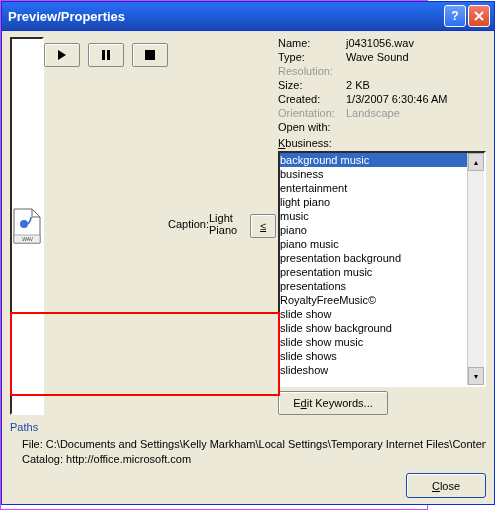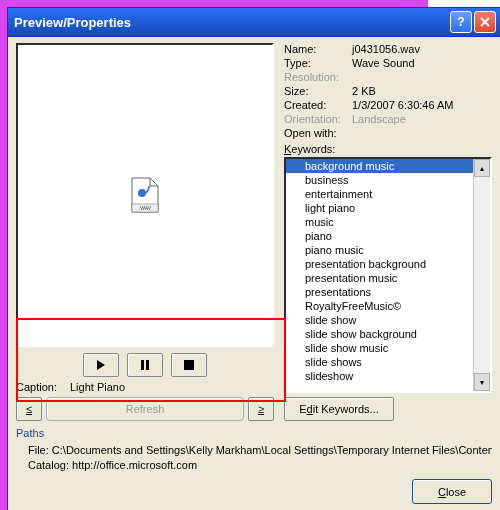--- a/index.html
+++ b/index.html
@@ -1,45 +1,45 @@
 <!DOCTYPE html>
 <html><head>
 <meta charset="utf-8">
 <style>
 html,body{margin:0;padding:0;font-family:Tahoma,Arial,sans-serif;font-size:11px;color:#000;background:#fff}
-.frame{width:428px;height:510px;box-sizing:border-box;border:7px solid #d946ef;position:relative}
+.frame{width:428px;height:510px;box-sizing:border-box;border:1px solid #d946ef;position:relative}
 .window{width:494px;height:504px;border:1px solid #0831d9;background:#ece9d8;box-sizing:border-box;display:flex;flex-direction:column;position:relative}
 .titlebar{height:28px;background:linear-gradient(to bottom,#2a6ef3 0%,#1d5cd9 50%,#1947b0 100%);display:flex;align-items:center;padding:0 4px 0 6px;color:#fff;border-bottom:1px solid #0831d9}
 .title-text{flex:1;font-weight:bold;font-size:13px}
 .titlebtn{width:20px;height:20px;margin-left:2px;border:1px solid #fff;border-radius:3px;display:flex;align-items:center;justify-content:center;font-size:12px;font-weight:bold;color:#fff}
 .help-btn{background:linear-gradient(#6b9ff7,#2a6ef3)}
 .close-btn{background:linear-gradient(#f37a6b,#d94b2a)}
 .body{flex:1;padding:6px 8px 4px 8px;display:flex;flex-direction:column;overflow:hidden}
 .top{display:flex;gap:10px;flex:1;min-height:0}
-.left{width:258px;display:flex;flex-direction:column}
+.left{width:258px;display:flex;flex-direction:row}
 .preview-box{flex:1;background:#fff;border:2px inset #fff;border-top-color:#7f7f7f;border-left-color:#7f7f7f;display:flex;align-items:center;justify-content:center}
 .wav-icon{display:flex;flex-direction:column;align-items:center}
 .wav-svg{width:30px;height:36px}
 .controls{display:flex;justify-content:center;gap:8px;margin:6px 0 4px 0}
 .ctrl-btn{width:34px;height:22px;background:#ece9d8;border:1px solid #888;border-radius:2px;display:flex;align-items:center;justify-content:center;box-shadow:inset 1px 1px 0 #fff}
 .cap-row{display:flex;align-items:center;margin-bottom:4px}
 .cap-row .lbl{width:54px}
 .nav-row{display:flex;align-items:center;gap:0}
 .nav-btn{width:24px;height:22px;background:#ece9d8;border:1px solid #888;border-radius:2px;display:flex;align-items:center;justify-content:center;box-shadow:inset 1px 1px 0 #fff;text-decoration:underline}
 .refresh-btn{flex:1;height:22px;background:#ece9d8;border:1px solid #aaa;border-radius:4px;margin:0 4px;color:#999;display:flex;align-items:center;justify-content:center;box-shadow:inset 1px 1px 0 #fff}
 .right{flex:1;display:flex;flex-direction:column;min-width:0}
 .prop-grid{display:grid;grid-template-columns:68px 1fr;row-gap:2px;margin-bottom:4px}
 .prop-grid .k{color:#000}
 .prop-grid .k.dis{color:#999}
 .prop-grid .v{color:#000}
 .prop-grid .v.dis{color:#999}
 .kw-lbl{text-decoration:underline}
 .kw-box{flex:1;border:2px inset #fff;border-top-color:#7f7f7f;border-left-color:#7f7f7f;background:#fff;overflow:hidden;position:relative;margin:2px 0 4px 0;display:flex}
 .kw-list{flex:1;overflow:hidden;padding:0;margin:0;list-style:none}
-.kw-list li{padding:0 19px;height:14px;line-height:14px;white-space:nowrap}
+.kw-list li{padding:0 0;height:14px;line-height:14px;white-space:nowrap}
 .kw-list li.sel{background:#316ac5;color:#fff}
 .kw-scroll{width:16px;background:#eee;border-left:1px solid #ccc;display:flex;flex-direction:column}
 .sb-arrow{height:16px;background:#dcdcdc;border:1px solid #b0b0b0;display:flex;align-items:center;justify-content:center;font-size:8px}
 .sb-track{flex:1;background:#efefef}
 .ek-btn{width:108px;height:22px;background:#ece9d8;border:1px solid #888;border-radius:2px;display:flex;align-items:center;justify-content:center;box-shadow:inset 1px 1px 0 #fff}
 .ek-btn span{display:inline}
 .ek-u{text-decoration:underline}
 .paths{color:#1947b0;margin-top:6px}
 .path-lines{color:#000;margin:4px 0 4px 12px;line-height:15px;white-space:nowrap;overflow:hidden}
 .btn-row{display:flex;justify-content:flex-end;margin-top:2px;margin-bottom:2px}
@@ -125,21 +125,21 @@
               <div class="k dis">Resolution:</div>
               <div class="v dis"></div>
               <div class="k">Size:</div>
               <div class="v">2 KB</div>
               <div class="k">Created:</div>
               <div class="v">1/3/2007 6:30:46 AM</div>
               <div class="k dis">Orientation:</div>
               <div class="v dis">Landscape</div>
               <div class="k">Open with:</div>
             </div>
-        <div><span class="kw-lbl">K</span><span>eywords:</span></div>
+        <div><span class="kw-lbl">K</span><span>business:</span></div>
         <div class="kw-box">
           <ul class="kw-list" id="kw-list">
                 <li class="sel">background music</li>
                 <li>business</li>
                 <li>entertainment</li>
                 <li>light piano</li>
                 <li>music</li>
                 <li>piano</li>
                 <li>piano music</li>
                 <li>presentation background</li>

